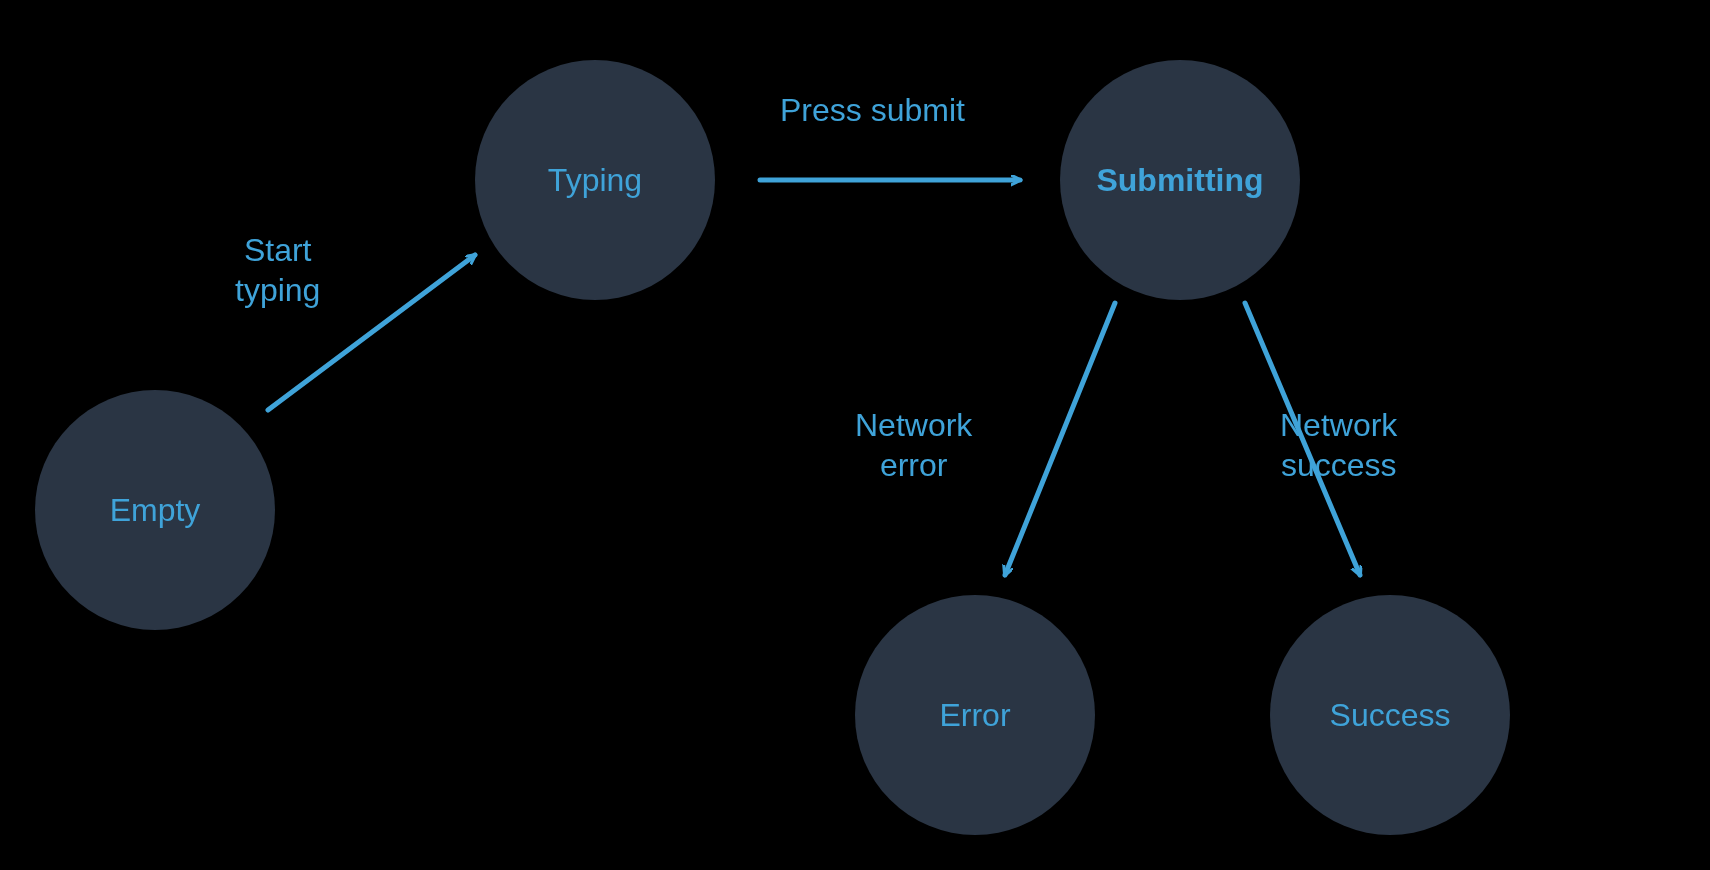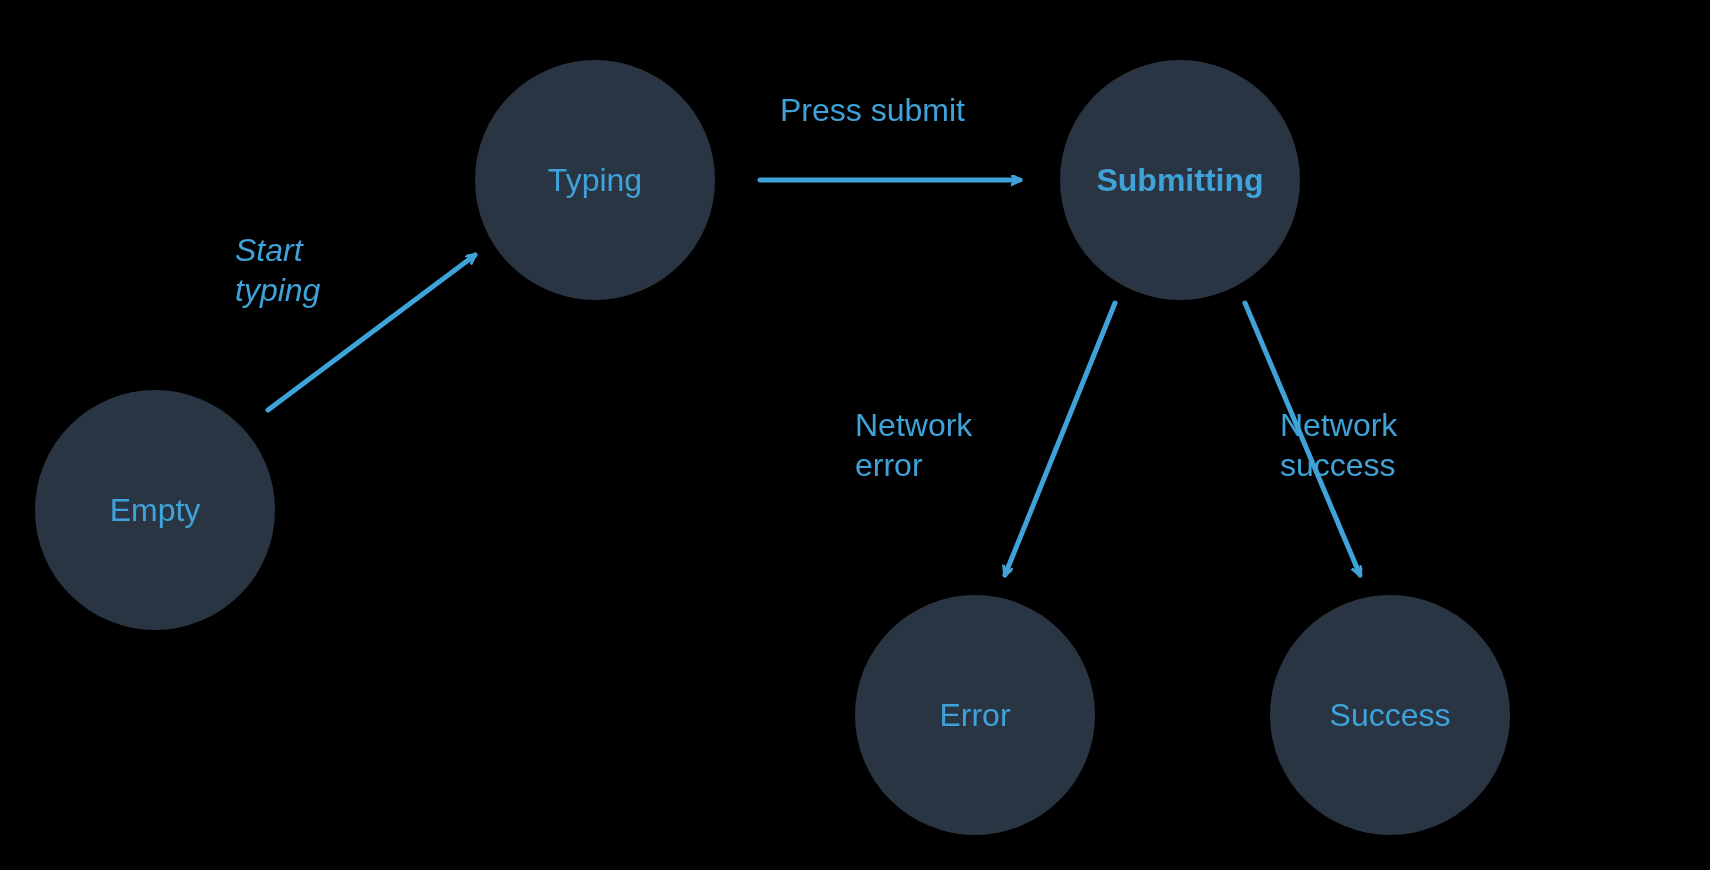--- a/index.html
+++ b/index.html
@@ -22,21 +22,21 @@
       justify-content: center;
       color: #3fa3d9;
       font-size: 32px;
       font-weight: 400;
     }
     .transition-label {
       position: absolute;
       color: #3fa3d9;
       font-size: 32px;
       font-weight: 500;
-      text-align: left;
+      text-align: center;
       line-height: 1.25;
     }
     svg.arrows {
       position: absolute;
       top: 0;
       left: 0;
       width: 1710px;
       height: 870px;
       pointer-events: none;
     }
@@ -57,21 +57,21 @@
 </div>
 
 <div class="state-node" style="left: 855px; top: 595px;">
   <span>Error</span>
 </div>
 
 <div class="state-node" style="left: 1270px; top: 595px;">
   <span>Success</span>
 </div>
 
-<div class="transition-label" style="left: 235px; top: 190px; white-space: pre-line; font-style: italic;">
+<div class="transition-label" style="left: 235px; top: 190px; white-space: pre-line;">
   <span>Start
 typing</span>
 </div>
 
 <div class="transition-label" style="left: 780px; top: 90px;">
   <span>Press submit</span>
 </div>
 
 <div class="transition-label" style="left: 855px; top: 365px; white-space: pre-line;">
   <span>Network

